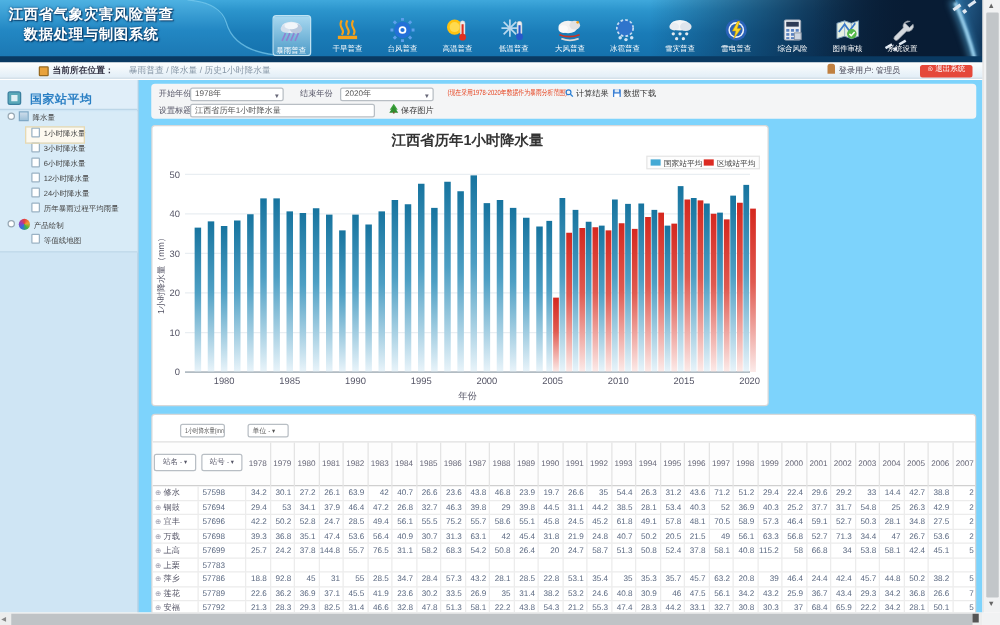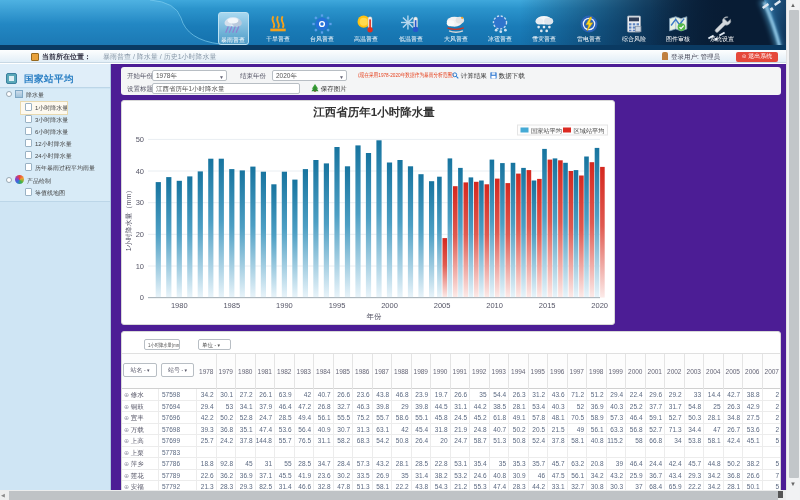--- a/index.html
+++ b/index.html
@@ -28,21 +28,21 @@
 .smi{position:absolute;left:6px;top:9px;width:11px;height:11px;background:#5aa8b8;border:1px solid #3a7f9f;border-radius:2px}
 .smi:after{content:"";position:absolute;left:2px;top:2px;width:5px;height:5px;background:#dff0f5}
 .tree{position:absolute;left:0;top:25px;width:100%;font-size:6.5px;color:#444}
 .tnode{height:12.5px;line-height:12.5px;padding-left:6px;white-space:nowrap;font-size:6px}
 .texp{display:inline-block;width:6px;height:6px;border:1px solid #98a8b4;border-radius:50%;margin-right:3px;vertical-align:0px;background:#fff}
 .grid-ic{display:inline-block;width:8px;height:8px;background:linear-gradient(#cddcea,#9fc2da);border:1px solid #7fa8c5;margin-right:3px;vertical-align:-1px}
 .ti{height:12.2px;line-height:12.2px;padding-left:25px;white-space:nowrap;font-size:6px}
 .ti.tsel{margin-left:21px;padding-left:4px;width:46px;background:#fdf9ef;outline:1px solid #e8d9b0}
 .cb{display:inline-block;width:7px;height:8px;background:#fff;border:1px solid #9ab2c4;border-radius:1px;margin-right:3px;vertical-align:-1px}
 .pnode .pic{display:inline-block;width:9px;height:9px;border-radius:50%;background:conic-gradient(#e84040,#f0a030,#40b840,#3070e0,#9040c0,#e84040);margin-right:3px;vertical-align:-1.5px}
-.content{position:absolute;left:111px;top:64px;width:675px;height:426px;background:#4c1d95;font-size:6.5px}
+.content{position:absolute;left:111px;top:64px;width:675px;height:426px;background:#7dd3fc;font-size:6.5px}
 .toolbar{position:absolute;left:10px;top:3px;width:660px;height:28px;background:#f4f5f6;border-radius:3px;color:#555}
 .toolbar .row{position:absolute;left:0;width:100%;height:11px;line-height:11px}
 .flbl{position:absolute;color:#556;font-size:6.5px}
 .sel-box{position:absolute;height:10.5px;background:#fff;border:1px solid #b8bec4;border-radius:2px;line-height:9px;padding-left:3px;color:#555;font-size:6.5px}
 .sel-box .arr{position:absolute;right:2px;top:2.2px;font-size:5px;color:#667}
 .redtxt{position:absolute;left:237px;color:#e6421e;font-size:6px;white-space:nowrap;transform:scaleX(0.78);transform-origin:0 0}
 .btn{position:absolute;color:#333;font-size:6.5px;white-space:nowrap}
 .chartpanel{position:absolute;left:10px;top:36px;width:494px;height:225px;border:1px solid #d8d8d8;border-radius:3px;background:#fff}
 .tablepanel{position:absolute;left:10px;top:267px;width:660px;height:160px;border:1px solid #d8d8d8;border-radius:3px 3px 0 0;background:#fff;overflow:hidden}
 .box1{position:absolute;top:7px;height:11px;line-height:10px;padding:0 3px;border:1px solid #b8bec4;border-radius:2px;font-size:5.5px;color:#555;background:#fff;white-space:nowrap;overflow:hidden}
@@ -93,20 +93,21 @@
         <defs>
           <linearGradient id="sg" x1="0" y1="0" x2="0" y2="1">
             <stop offset="0" stop-color="#4fb2e2"></stop>
             <stop offset="0.5" stop-color="#2388c4"></stop>
             <stop offset="1" stop-color="#1b77b2"></stop>
           </linearGradient>
         </defs>
         <path d="M0 0 H150 Q175 2 180 18 Q186 40 220 44 L220 48 H0 Z" fill="url(#sg)" opacity="0.95"></path>
         <path d="M150 0 Q176 2 181 18 Q187 40 220 44" stroke="#7ecdef" stroke-width="1" fill="none" opacity="0.7"></path>
       </svg>
+    <div class="title">江西省气象灾害风险普查<div class="l2">数据处理与制图系统</div></div>
     <div class="nit sel" style="left:211px">
         <div class="nic"><svg width="20" height="20" viewBox="0 0 26 26">
             <ellipse cx="13" cy="9" rx="10" ry="6" fill="#e4ebf4"></ellipse>
             <ellipse cx="7" cy="10.5" rx="5" ry="4" fill="#d4dfec"></ellipse>
             <ellipse cx="18" cy="10.5" rx="6.5" ry="5" fill="#b9c9dd"></ellipse>
             <ellipse cx="13" cy="7.5" rx="7" ry="3.5" fill="#f2f6fa"></ellipse>
             <g stroke="#8f7fd0" stroke-width="1.6">
               <line x1="7" y1="15" x2="3.5" y2="23"></line>
               <line x1="11.5" y1="15" x2="8" y2="23"></line>
               <line x1="16" y1="15" x2="12.5" y2="23"></line>

